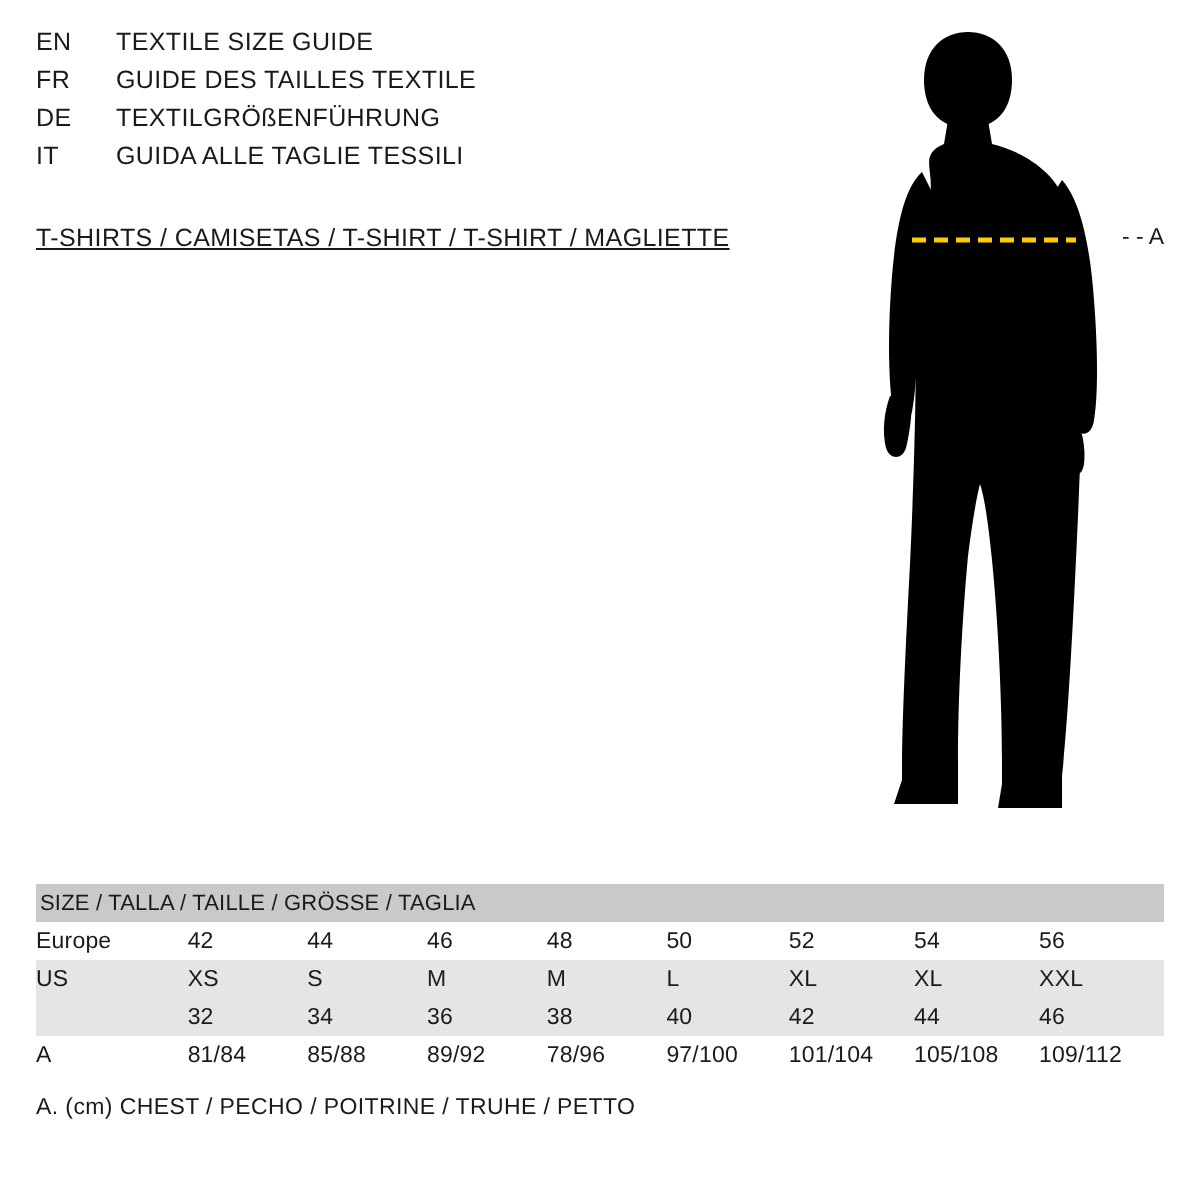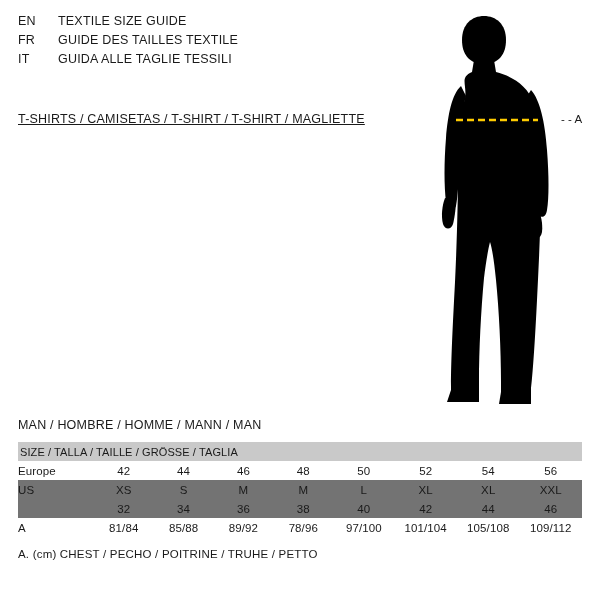--- a/index.html
+++ b/index.html
@@ -97,32 +97,32 @@
     height: 19px;
     vertical-align: middle;
     letter-spacing: 0.1px;
   }
   tr.head-row td {
     background: #c9c9c9;
     font-size: 11px;
     padding-left: 2px;
   }
   tr.band td {
-    background: #737373;
+    background: #e5e5e5;
   }
   tr.plain td {
     background: #ffffff;
   }
   td.label-col {
     width: 86px;
     padding-left: 2px;
   }
   td.val {
     width: 68px;
-    text-align: center;
+    text-align: left;
   }
   .footnote {
     position: absolute;
     left: 18px;
     top: 548px;
     font-size: 11.5px;
     letter-spacing: 0.2px;
   }
 </style>
 </head>
@@ -131,20 +131,24 @@
 <div class="page">
 
   <div class="lang-block">
     <div class="lang-row">
       <span class="lang-code">EN</span>
       <span class="lang-text">TEXTILE SIZE GUIDE</span>
     </div>
     <div class="lang-row">
       <span class="lang-code">FR</span>
       <span class="lang-text">GUIDE DES TAILLES TEXTILE</span>
+    </div>
+    <div class="lang-row">
+      <span class="lang-code">DE</span>
+      <span class="lang-text">TEXTILGRÖßENFÜHRUNG</span>
     </div>
     <div class="lang-row">
       <span class="lang-code">IT</span>
       <span class="lang-text">GUIDA ALLE TAGLIE TESSILI</span>
     </div>
   </div>
 
   <div class="cat-block">
     <div class="cat-line">T-SHIRTS / CAMISETAS / T-SHIRT / T-SHIRT / MAGLIETTE</div>
   </div>
@@ -187,21 +191,20 @@
 
         <path d="M51 380 L79 380 L79 392 L47 392 Z"></path>
         <path d="M101 382 L131 382 L131 394 L99 394 Z"></path>
       </g>
 
       <line x1="56" y1="110" x2="138" y2="110" stroke="#ffcc00" stroke-width="2.5" stroke-dasharray="7 4"></line>
     </svg>
     <div class="measure-label">- - A</div>
   </div>
 
-  <div class="table-title">MAN / HOMBRE / HOMME / MANN / MAN</div>
 
   <table class="size-table">
     <tbody>
       <tr class="head-row">
         <td colspan="9">SIZE / TALLA / TAILLE / GRÖSSE / TAGLIA</td>
       </tr>
 
       <tr class="plain">
         <td class="label-col">Europe</td>
         <td class="val">42</td>

